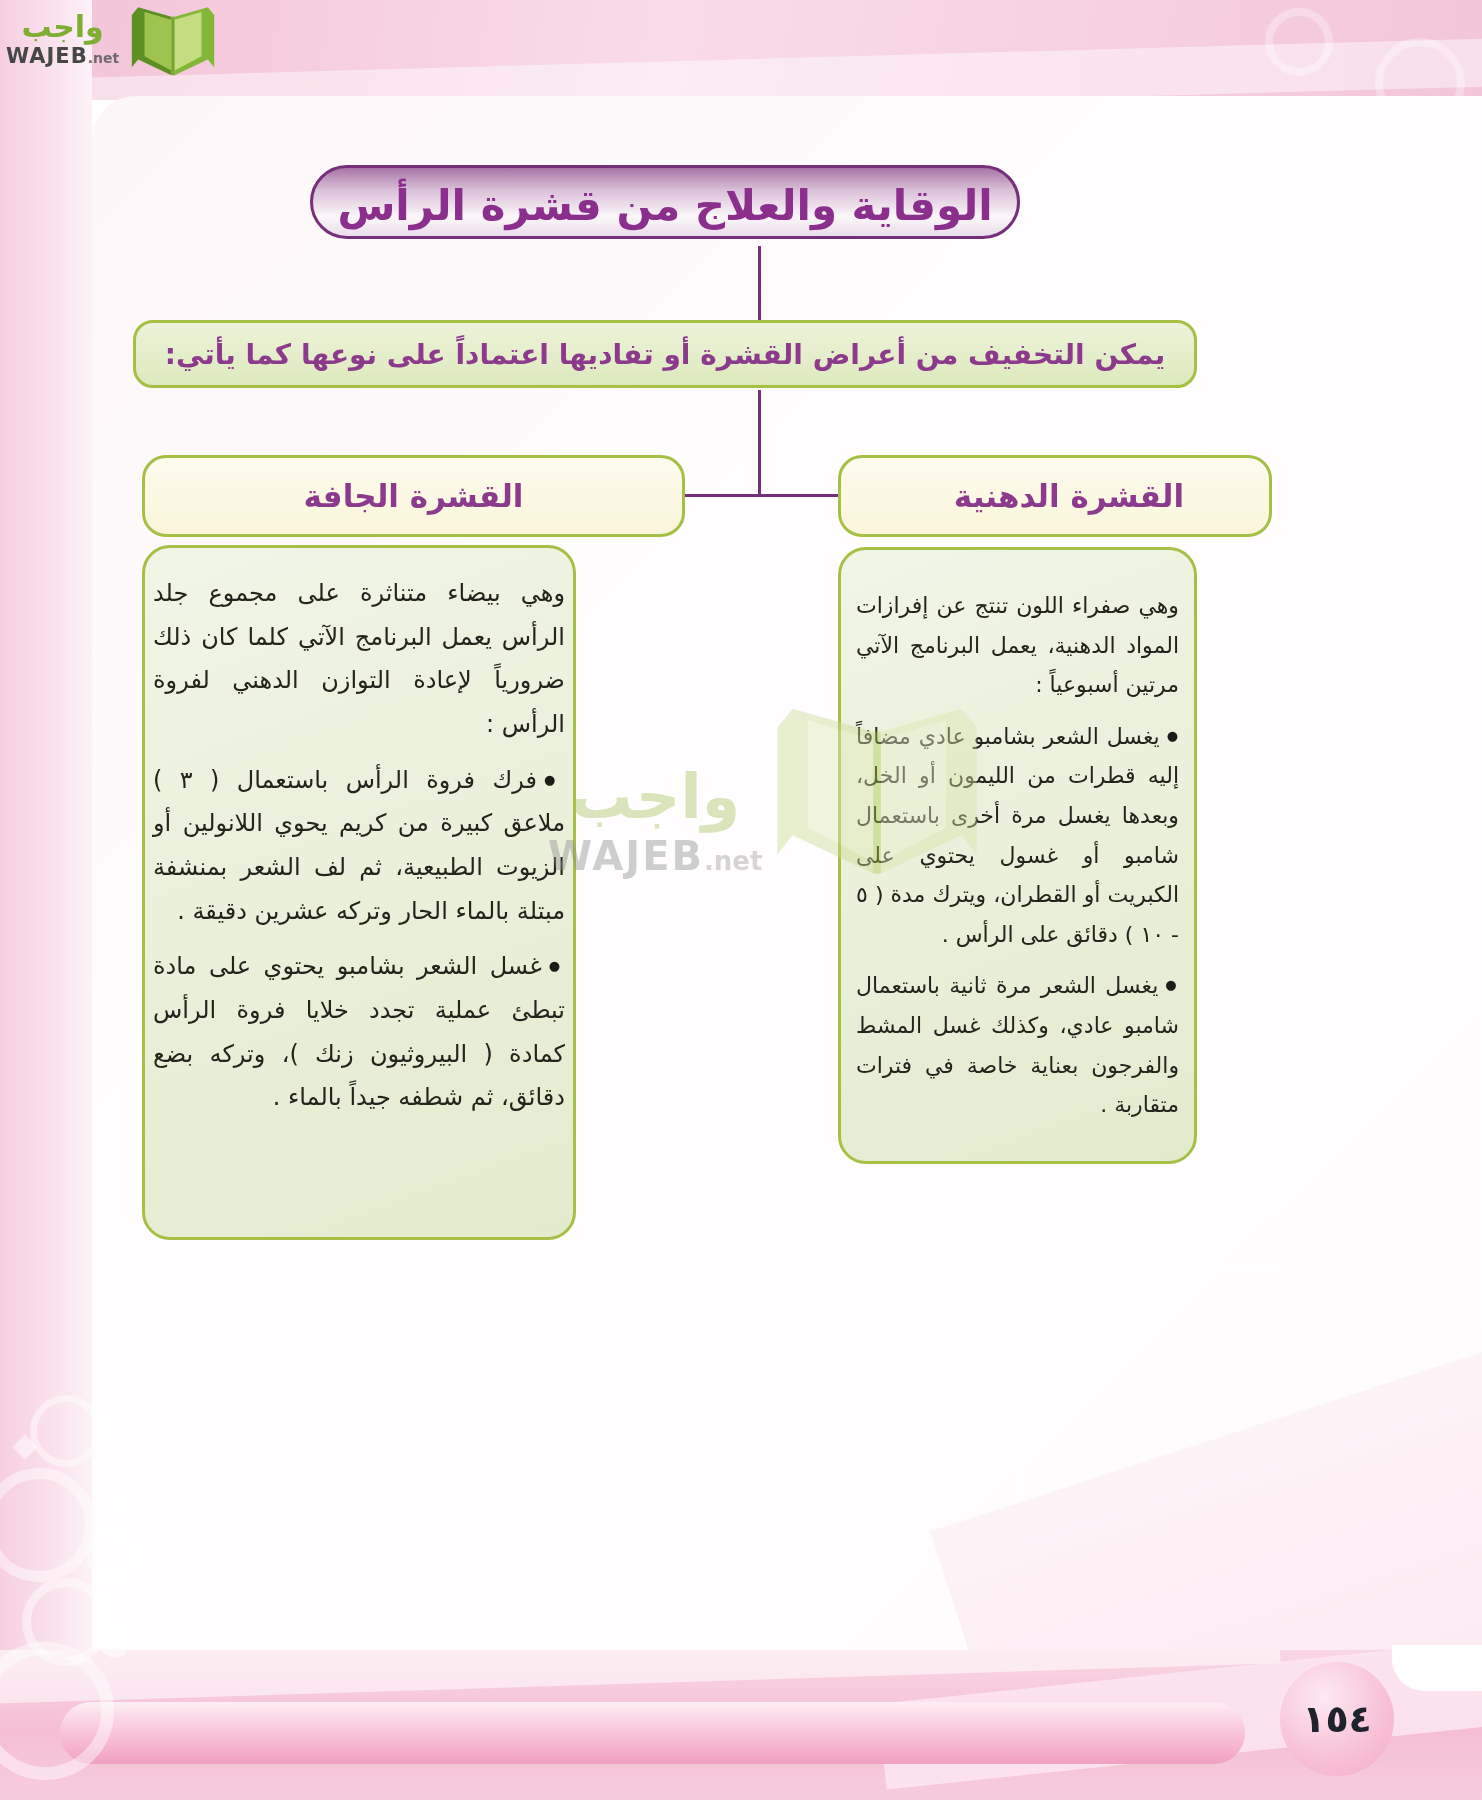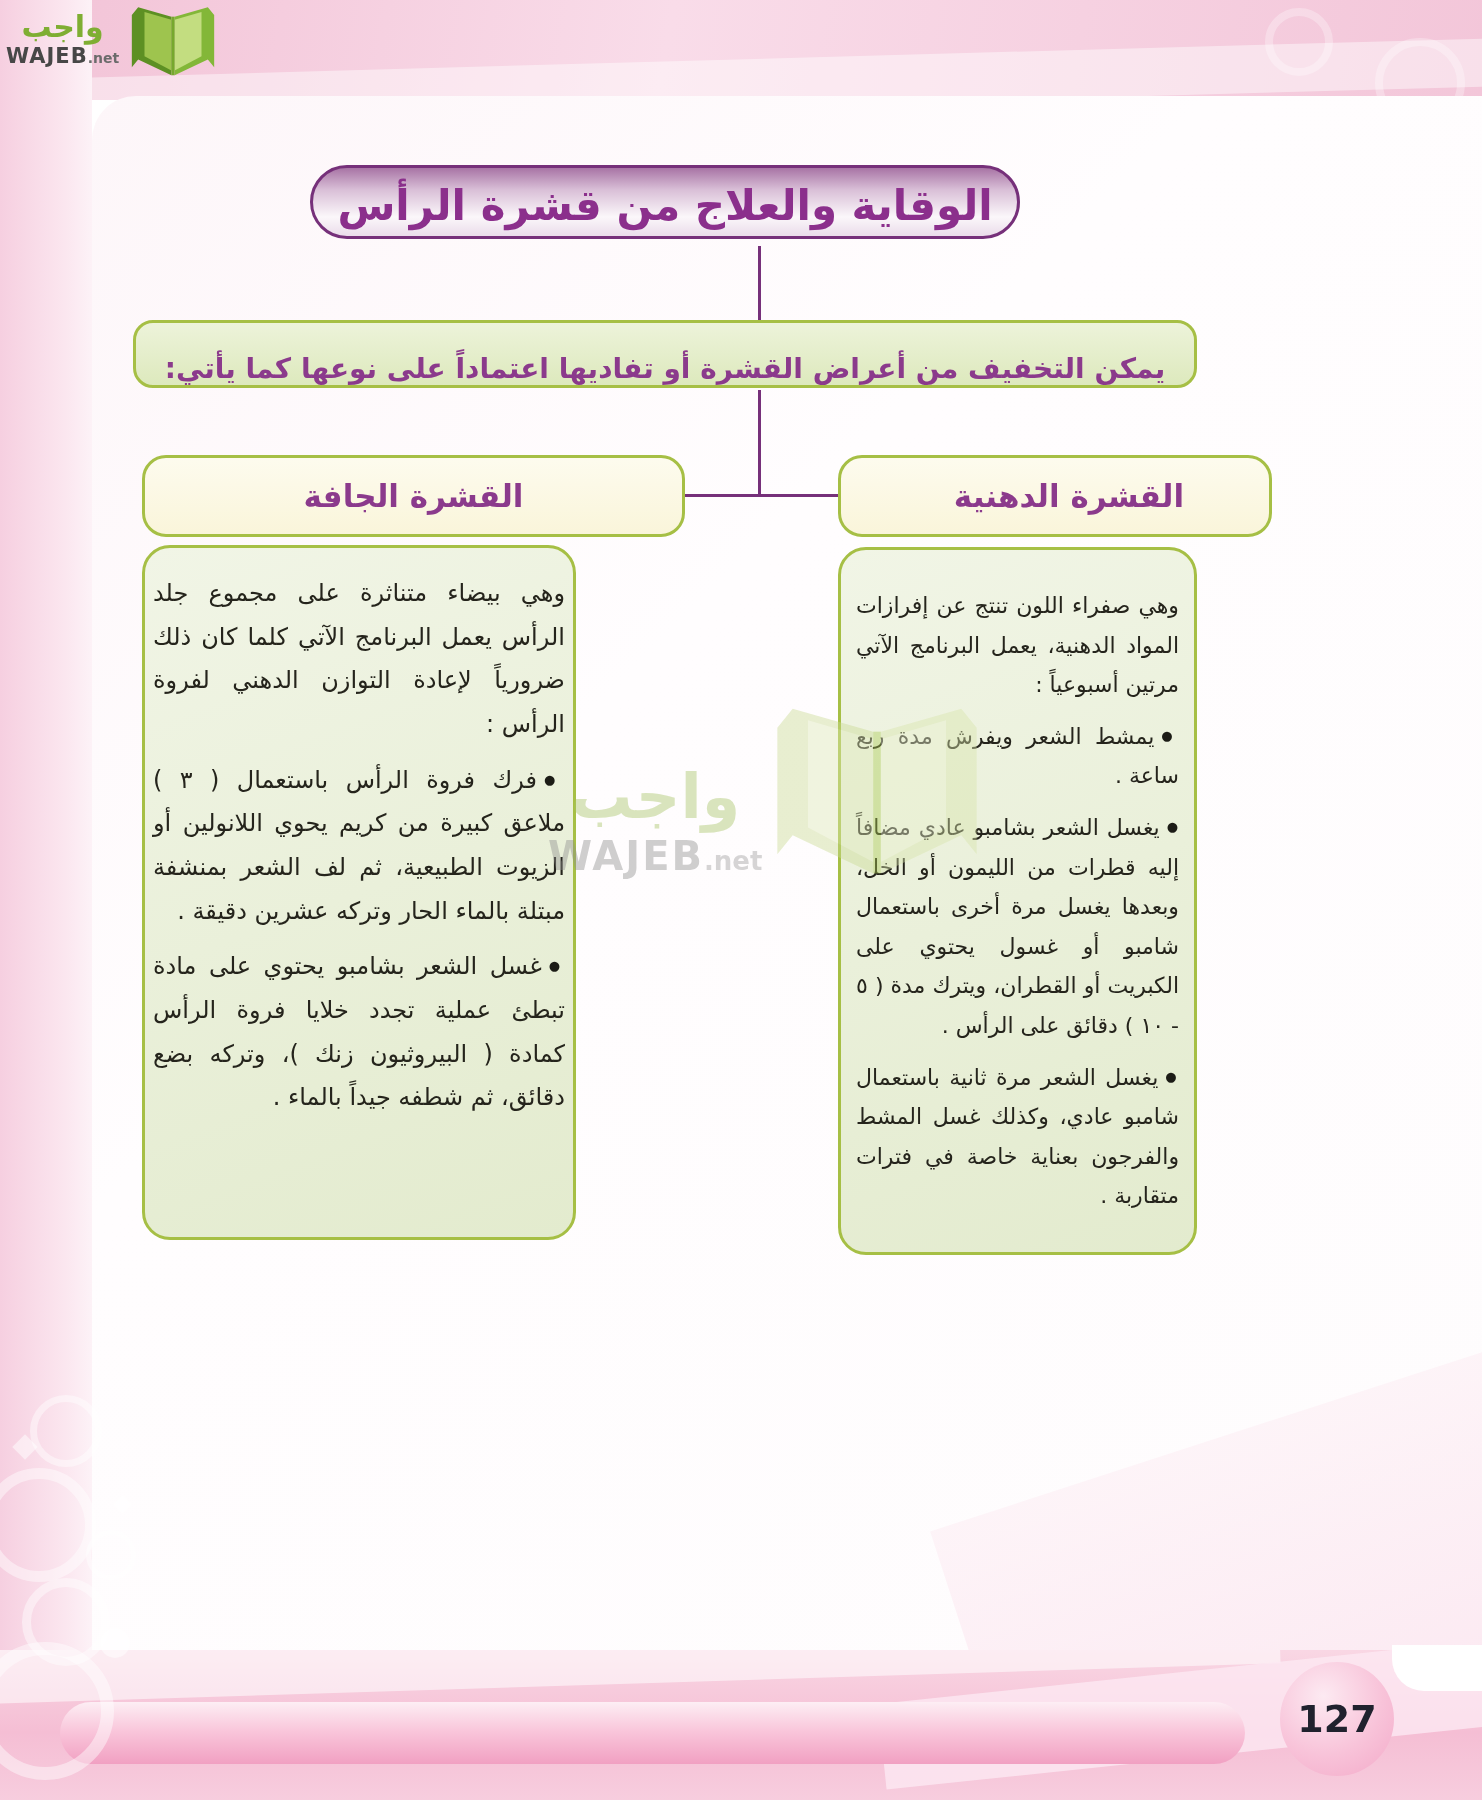--- a/index.html
+++ b/index.html
@@ -62,21 +62,21 @@
     background:linear-gradient(180deg,#a874a5 0%,#d9bfd7 32%,#fbf7fa 72%,#eadcea 100%);
     display:flex;align-items:center;justify-content:center;}
   .title-box span{color:#8b2f8c;font-weight:bold;font-size:42px;padding-top:6px;}
   .vline{position:absolute;width:3px;background:#76307a;}
   .vline1{left:758px;top:246px;height:76px;}
   .vline2{left:758px;top:390px;height:106px;}
   .hline{position:absolute;left:680px;top:494px;width:160px;height:3px;background:#76307a;}
   .banner{position:absolute;left:133px;top:320px;width:1064px;height:68px;box-sizing:border-box;
     border:3px solid #a6bf45;border-radius:20px;
     background:linear-gradient(180deg,#edf3da 0%,#dde9bd 100%);
-    display:flex;align-items:flex-end;justify-content:center;}
+    display:flex;align-items:center;justify-content:center;}
   .banner span{color:#8b3a8c;font-weight:bold;font-size:28px;}
   .header-box{position:absolute;box-sizing:border-box;height:82px;
     border:3px solid #a6bf45;border-radius:24px;
     background:linear-gradient(180deg,#fdfbee 0%,#faf5da 100%);
     display:flex;align-items:center;justify-content:center;}
   .header-dry{left:142px;top:455px;width:543px;}
   .header-oily{left:838px;top:455px;width:434px;padding-left:28px;}
   .header-box span{color:#8b3a8c;font-weight:bold;font-size:31px;}
   .body-box{position:absolute;box-sizing:border-box;
     border:3px solid #a6bf45;border-radius:28px;
@@ -110,21 +110,21 @@
 <div class="content-bg"></div>
 <div class="bg-diag"></div>
 
 <div class="footer-band">
   <div class="fw-diag"></div>
   <div class="fw-diag2"></div>
 </div>
 <div class="footer-corner"></div>
 <div class="footer-pill"></div>
 <div class="page-circle">
-  <span>127</span>
+  <span>١٥٤</span>
 </div>
 
 <div class="deco">
   <div class="dc dc1"></div>
   <div class="dc dc2"></div>
   <div class="dc dc3"></div>
   <div class="dc dc4"></div>
   <div class="dc dc5"></div>
   <div class="dc dc6"></div>
   <div class="dsq dsq1"></div>
@@ -163,21 +163,20 @@
 </div>
 
 <div class="body-box body-dry" dir="rtl" lang="ar">
   <div class="para">وهي بيضاء متناثرة على مجموع جلد الرأس يعمل البرنامج الآتي كلما كان ذلك ضرورياً لإعادة التوازن الدهني لفروة الرأس :</div>
   <div class="para"><span class="bullet">●</span><span>فرك فروة الرأس باستعمال ( ٣ ) ملاعق كبيرة من كريم يحوي اللانولين أو الزيوت الطبيعية، ثم لف الشعر بمنشفة مبتلة بالماء الحار وتركه عشرين دقيقة .</span></div>
   <div class="para"><span class="bullet">●</span><span>غسل الشعر بشامبو يحتوي على مادة تبطئ عملية تجدد خلايا فروة الرأس كمادة ( البيروثيون زنك )، وتركه بضع دقائق، ثم شطفه جيداً بالماء .</span></div>
 </div>
 
 <div class="body-box body-oily" dir="rtl" lang="ar">
   <div class="para">وهي صفراء اللون تنتج عن إفرازات المواد الدهنية، يعمل البرنامج الآتي مرتين أسبوعياً :</div>
-  <div class="para"><span class="bullet">●</span><span>يمشط الشعر ويفرش مدة ربع ساعة .</span></div>
   <div class="para"><span class="bullet">●</span><span>يغسل الشعر بشامبو عادي مضافاً إليه قطرات من الليمون أو الخل، وبعدها يغسل مرة أخرى باستعمال شامبو أو غسول يحتوي على الكبريت أو القطران، ويترك مدة ( ٥ - ١٠ ) دقائق على الرأس .</span></div>
   <div class="para"><span class="bullet">●</span><span>يغسل الشعر مرة ثانية باستعمال شامبو عادي، وكذلك غسل المشط والفرجون بعناية  خاصة في فترات متقاربة .</span></div>
 </div>
 
 <div class="watermark">
   <div class="wm-text">
     <div class="wm-ar" dir="rtl" lang="ar">واجب</div>
     <div class="wm-en"><span class="wm-wajeb">WAJEB</span><span class="wm-net">.net</span></div>
   </div>
   <svg width="230" height="210" viewBox="0 0 120 96">

